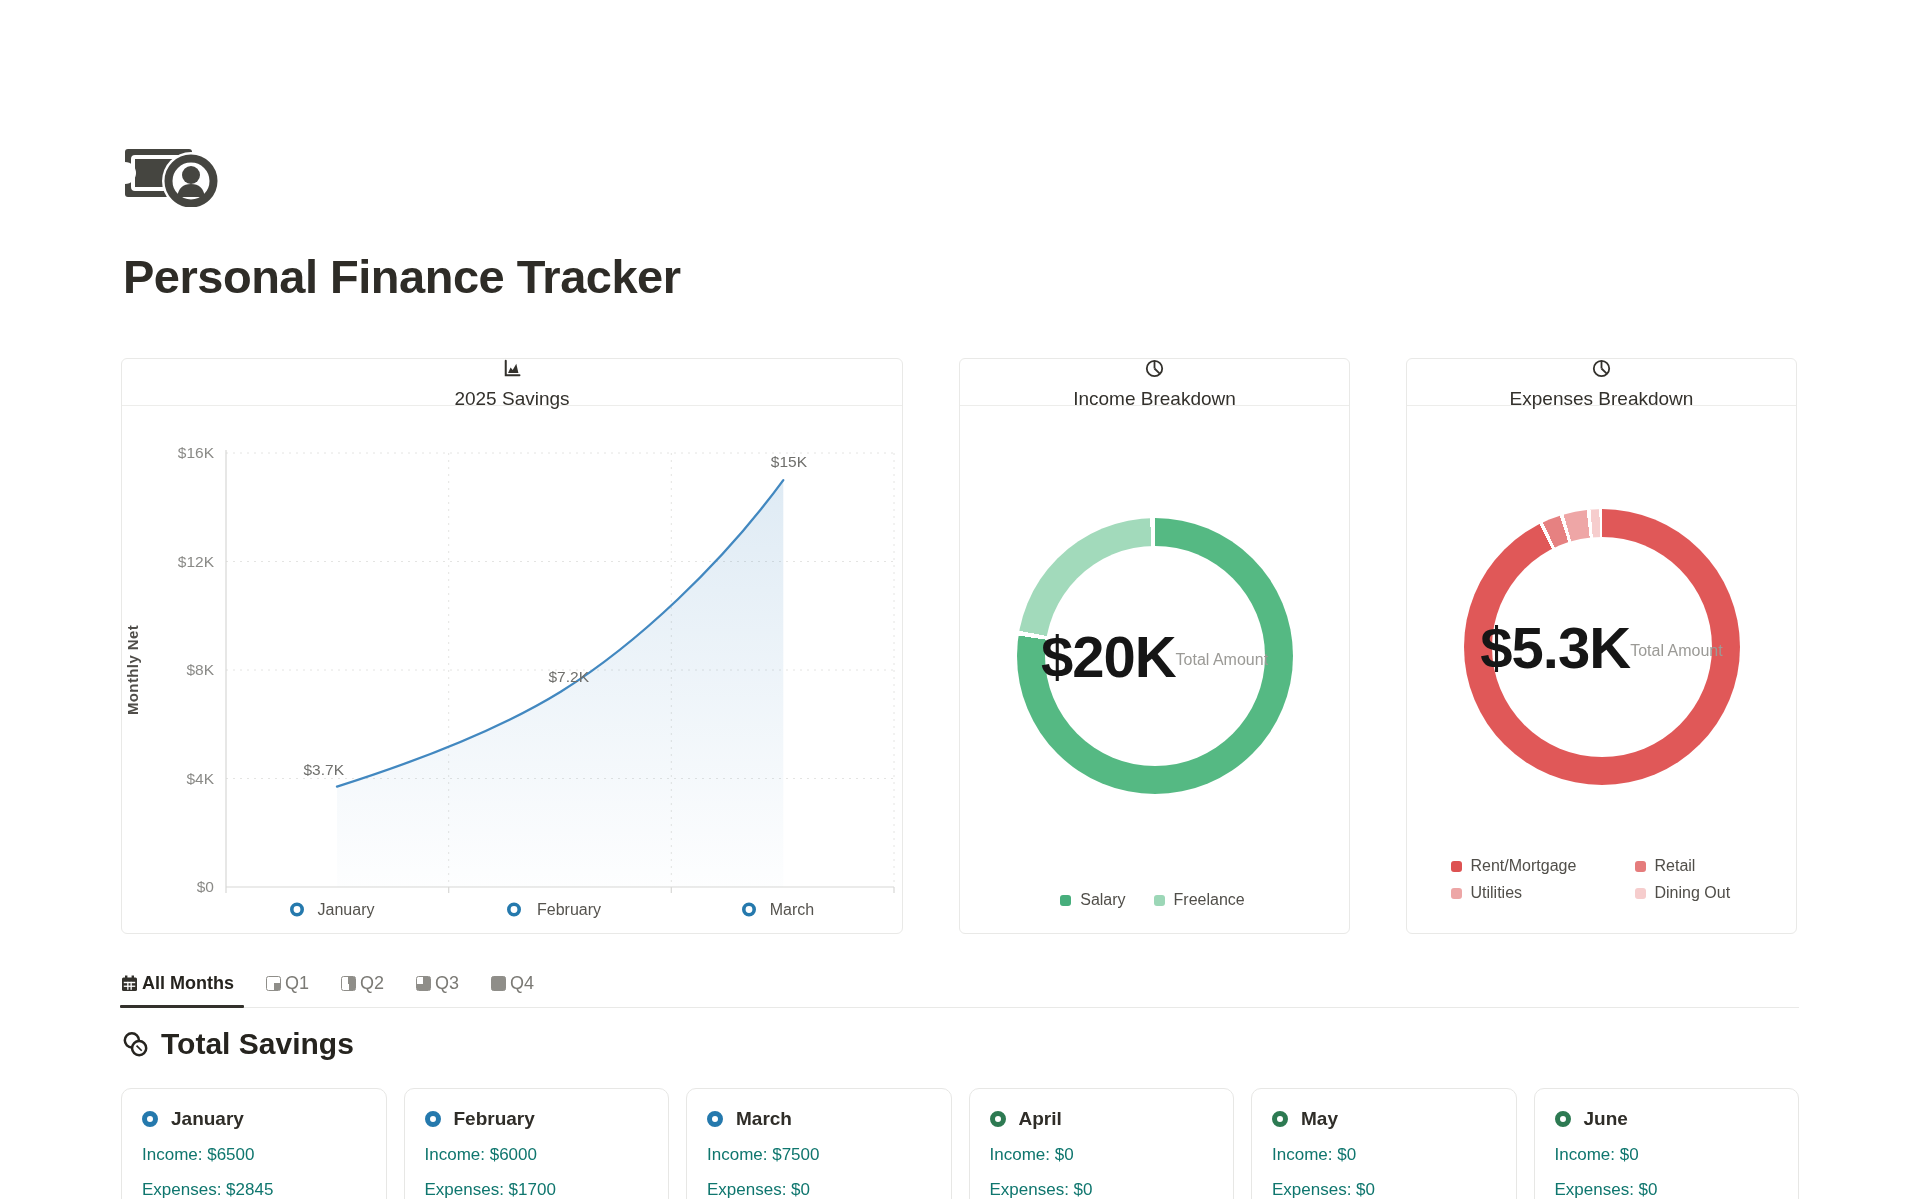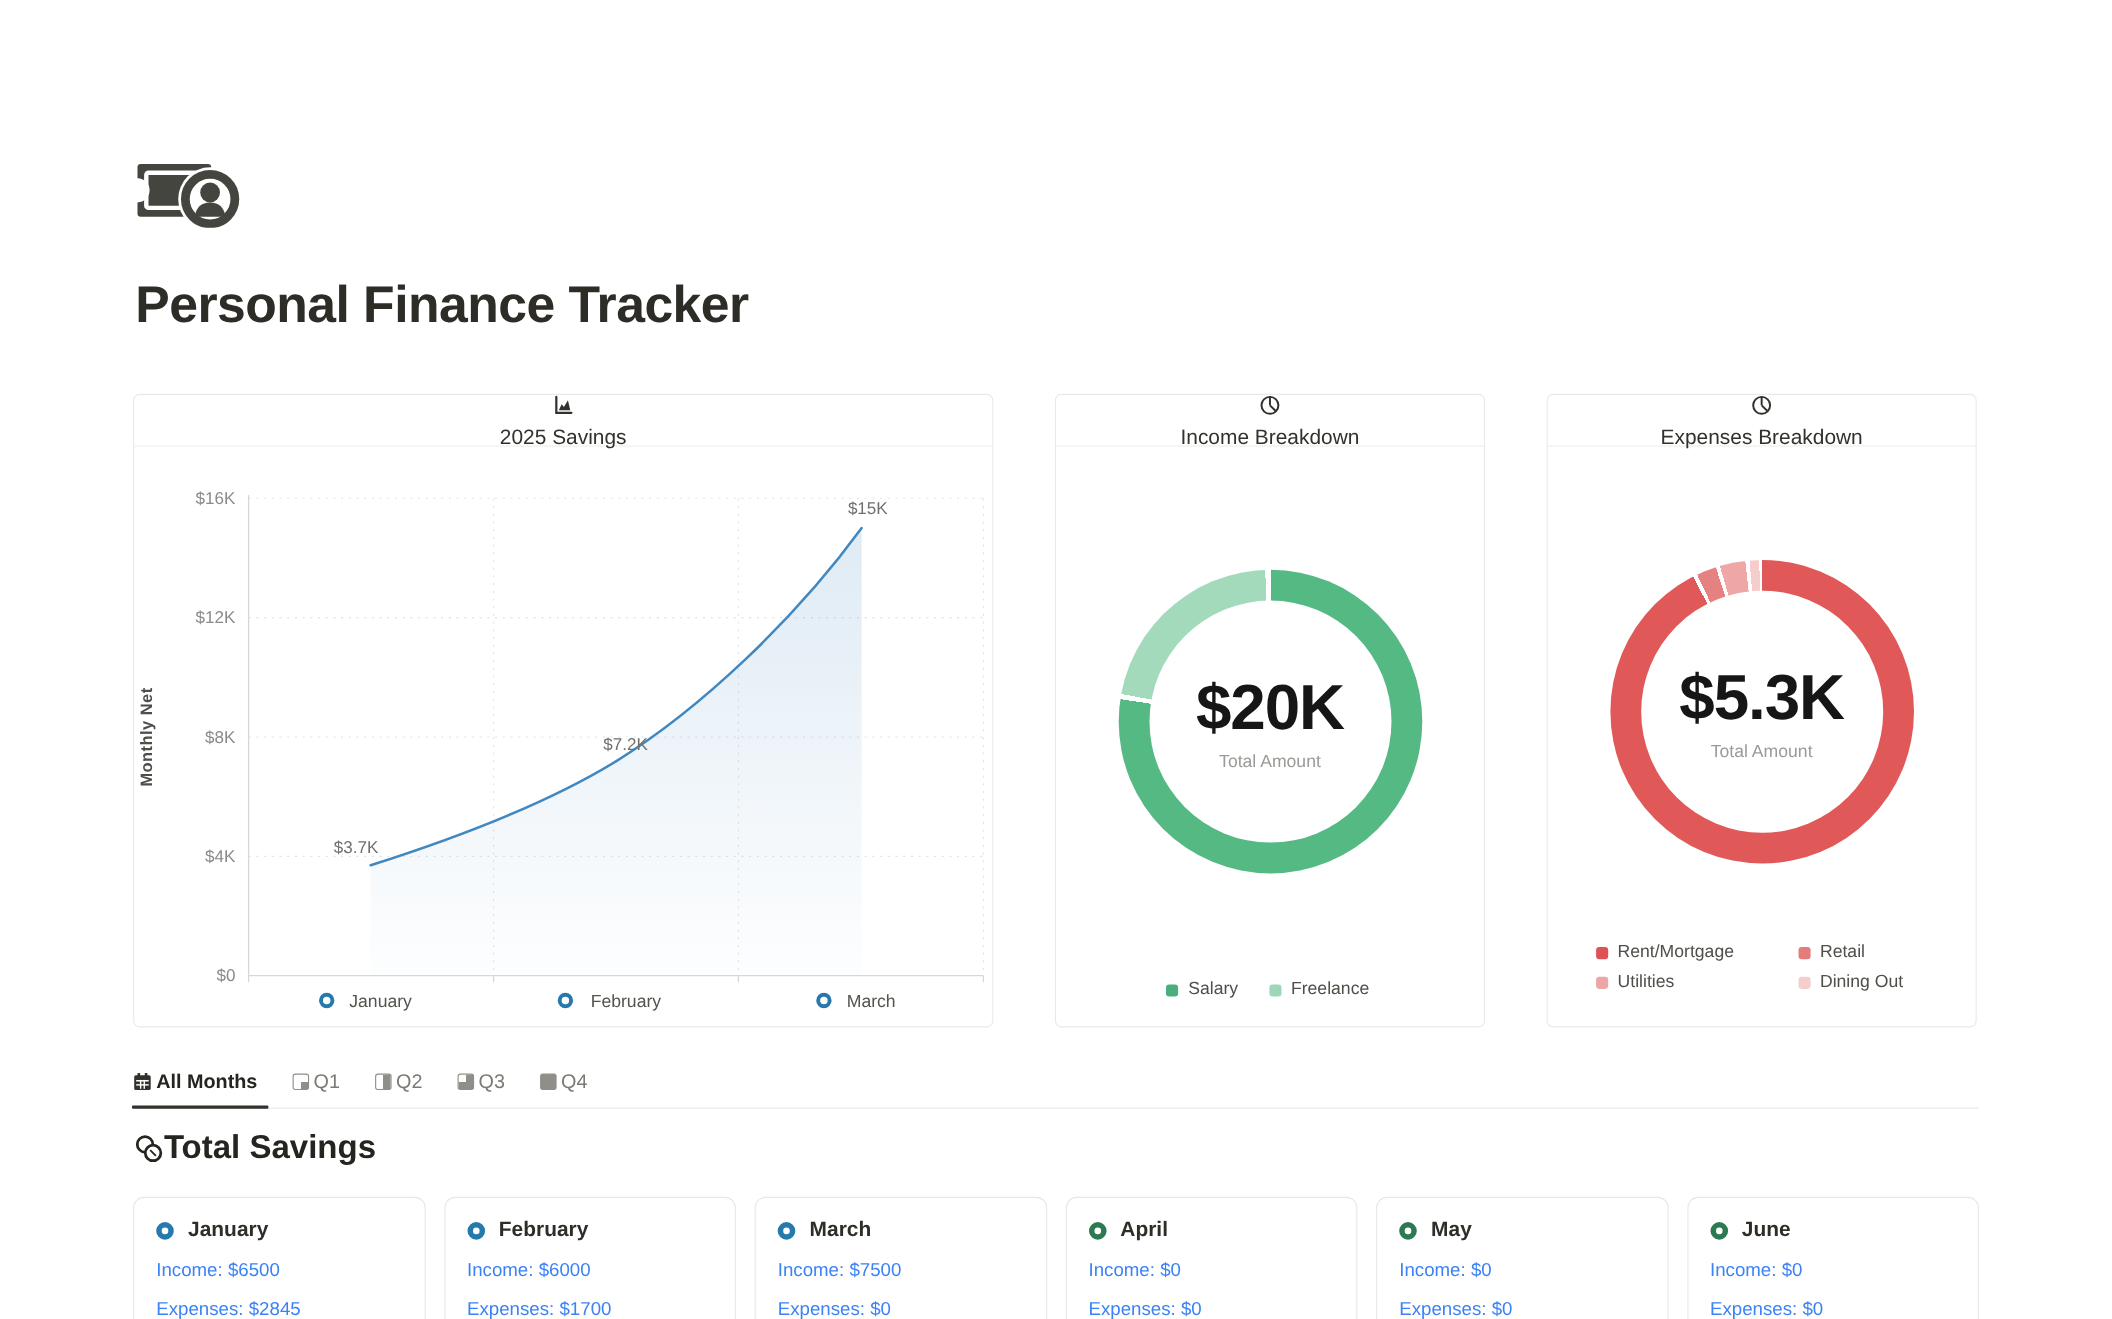--- a/index.html
+++ b/index.html
@@ -23,21 +23,21 @@
 
   .line-chart { display:block; width:780px; height:527px; }
 
   
   .donut-wrap { position:relative; width:276px; height:276px; margin:112px auto 0; }
   .donut-wrap.expenses { margin-top:103px; }
   .donut { width:276px; height:276px; border-radius:50%; position:relative; }
   .donut::after { content:""; position:absolute; inset:28px; background:#fff; border-radius:50%; }
   .donut-green { background:conic-gradient(#55b983 0deg 278.5deg,#fff 278.5deg 280.5deg,#a2dabb 280.5deg 358deg,#fff 358deg 360deg); }
   .donut-red   { background:conic-gradient(#e05858 0deg 333deg,#fff 333deg 334.6deg,#e68181 334.6deg 342.2deg,#fff 342.2deg 343.8deg,#eea6a6 343.8deg 353.6deg,#fff 353.6deg 355.2deg,#f6cdcd 355.2deg 358.9deg,#fff 358.9deg 360deg); }
-  .donut-center { position:absolute; inset:0; display:flex; flex-direction:column; align-items:center; justify-content:center; z-index:2; }
+  .donut-center { position:absolute; inset:0; display:flex; align-items:center; justify-content:center; z-index:2; }
   .donut-total { font-size:58px; font-weight:700; color:#161616; letter-spacing:-1px; }
   .donut-cap { margin-top:7px; font-size:16px; color:#9b9a96; }
 
   .legend-row { position:absolute; bottom:24px; left:0; right:4px; display:flex; justify-content:center; gap:28px; }
   .legend-grid { position:absolute; bottom:31px; left:0; right:0; display:grid; grid-template-columns:184px 118px; justify-content:center; row-gap:9px; }
   .legend-item { display:flex; align-items:center; gap:9px; font-size:16px; color:#504e49; }
   .sw { width:11px; height:11px; border-radius:3px; flex:0 0 auto; }
   .sw-salary{background:#47ae7c} .sw-freelance{background:#9cd7b7}
   .sw-rent{background:#dd5252} .sw-retail{background:#e57c7c}
   .sw-utilities{background:#eda6a6} .sw-dining{background:#f6cdcd}
@@ -47,27 +47,27 @@
   .tab { position:relative; display:flex; align-items:center; gap:4px; font-size:18px; color:#7b7a75; cursor:pointer; padding:0 2px 8px 0; }
   .tab.active { color:#26241f; font-weight:700; }
   .tab.active::after { content:""; position:absolute; left:-1px; right:-8px; bottom:-1px; height:3px; background:#33312c; border-radius:1px; }
   .qicon { width:15px; height:15px; border:1.6px solid #8f8e89; border-radius:2.5px; background:#fff; }
   .qicon.q1 { background:conic-gradient(transparent 0deg 90deg,#8f8e89 90deg 180deg,transparent 180deg 360deg); }
   .qicon.q2 { background:conic-gradient(#8f8e89 0deg 180deg,transparent 180deg 360deg); }
   .qicon.q3 { background:conic-gradient(#8f8e89 0deg 270deg,transparent 270deg 360deg); }
   .qicon.q4 { background:#8f8e89; }
 
   
-  .section-heading { display:flex; align-items:center; margin:19px 0 0 1px; font-size:30px; font-weight:700; color:#26241f; }
+  .section-heading { display:flex; align-items:center; gap:12px; margin:19px 0 0 1px; font-size:30px; font-weight:700; color:#26241f; }
   .month-grid { display:grid; grid-template-columns:repeat(6,1fr); gap:17px; margin-top:27px; }
   .month-card { border:1px solid #e7e7e5; border-radius:10px; background:#fff; padding:19px 20px; height:182px; }
   .month-title { display:flex; align-items:center; gap:13px; font-size:19px; font-weight:600; color:#2f2d28; }
   .dot { width:16px; height:16px; border-radius:50%; border:5px solid #2579ad; background:#fff; flex:0 0 auto; }
   .dot.green { border-color:#2d7a52; }
-  .month-line { margin-top:15px; font-size:17px; color:#3b82f6; }
+  .month-line { margin-top:15px; font-size:17px; color:#0f766e; }
 </style>
 </head>
 <body>
 
 <div class="content">
 
   <div class="logo">
     <svg width="100" height="67" viewBox="0 0 100 67">
       <rect x="1" y="9" width="67" height="48" rx="3" fill="#454540"></rect>
       <rect x="9" y="17" width="51" height="32" rx="2" fill="#454540" stroke="#ffffff" stroke-width="4"></rect>

